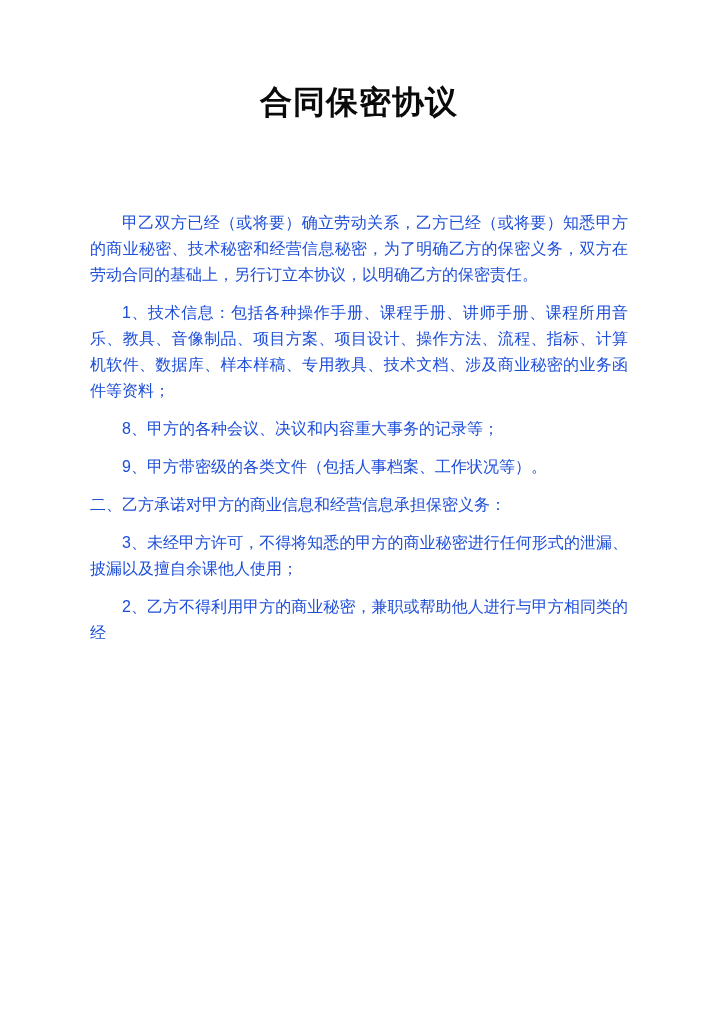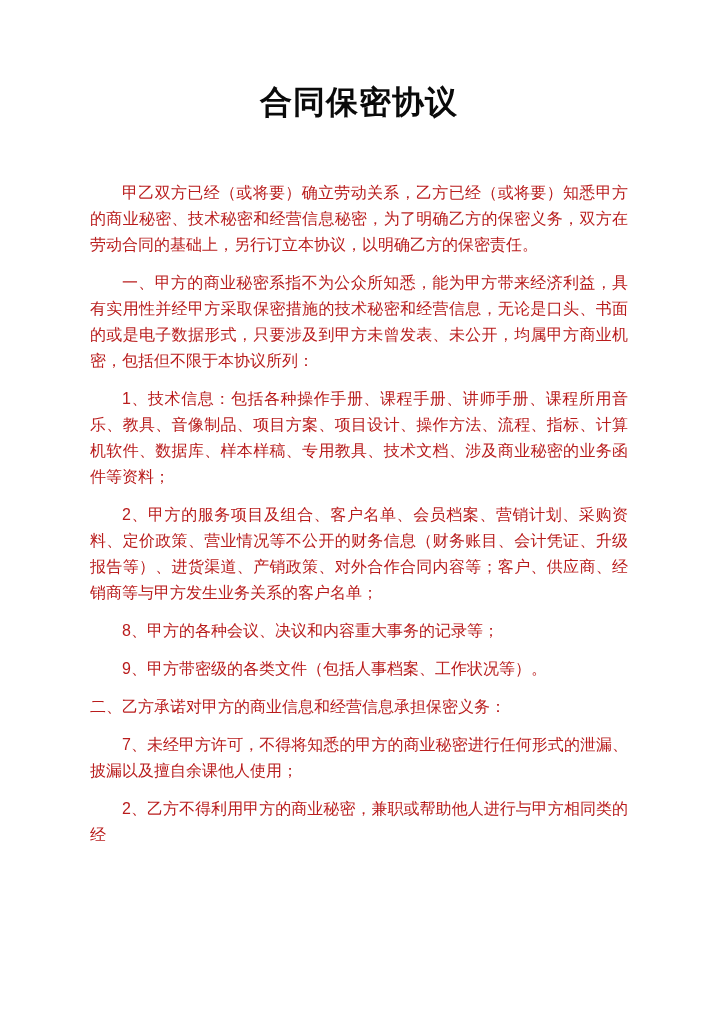--- a/index.html
+++ b/index.html
@@ -21,45 +21,43 @@
     .doc-title {
       margin: 0;
       font-size: 32px;
       line-height: 40px;
       font-weight: 700;
       text-align: center;
       color: #0a0a0a;
       letter-spacing: 1px;
     }
     .doc-body {
-      margin-top: 58px;
+      margin-top: 88px;
       font-size: 16px;
       line-height: 26px;
       text-align: justify;
-      color: #b91c1c;
+      color: #1d4ed8;
     }
     .doc-body p {
       margin: 0 0 12px 0;
       text-indent: 2em;
       word-break: break-all;
     }
     .doc-body p.no-indent {
       text-indent: 0;
     }
   </style>
 </head>
 <body>
 
 <div class="page">
   <h1 class="doc-title">合同保密协议</h1>
 
   <div class="doc-body">
     <p>甲乙双方已经（或将要）确立劳动关系，乙方已经（或将要）知悉甲方的商业秘密、技术秘密和经营信息秘密，为了明确乙方的保密义务，双方在劳动合同的基础上，另行订立本协议，以明确乙方的保密责任。</p>
-    <p>一、甲方的商业秘密系指不为公众所知悉，能为甲方带来经济利益，具有实用性并经甲方采取保密措施的技术秘密和经营信息，无论是口头、书面的或是电子数据形式，只要涉及到甲方未曾发表、未公开，均属甲方商业机密，包括但不限于本协议所列：</p>
     <p>1、技术信息：包括各种操作手册、课程手册、讲师手册、课程所用音乐、教具、音像制品、项目方案、项目设计、操作方法、流程、指标、计算机软件、数据库、样本样稿、专用教具、技术文档、涉及商业秘密的业务函件等资料；</p>
-    <p>2、甲方的服务项目及组合、客户名单、会员档案、营销计划、采购资料、定价政策、营业情况等不公开的财务信息（财务账目、会计凭证、升级报告等）、进货渠道、产销政策、对外合作合同内容等；客户、供应商、经销商等与甲方发生业务关系的客户名单；</p>
     <p>8、甲方的各种会议、决议和内容重大事务的记录等；</p>
     <p>9、甲方带密级的各类文件（包括人事档案、工作状况等）。</p>
     <p class="no-indent">二、乙方承诺对甲方的商业信息和经营信息承担保密义务：</p>
-    <p>7、未经甲方许可，不得将知悉的甲方的商业秘密进行任何形式的泄漏、披漏以及擅自余课他人使用；</p>
+    <p>3、未经甲方许可，不得将知悉的甲方的商业秘密进行任何形式的泄漏、披漏以及擅自余课他人使用；</p>
     <p>2、乙方不得利用甲方的商业秘密，兼职或帮助他人进行与甲方相同类的经</p>
   </div>
 </div>
 
 </body></html>

